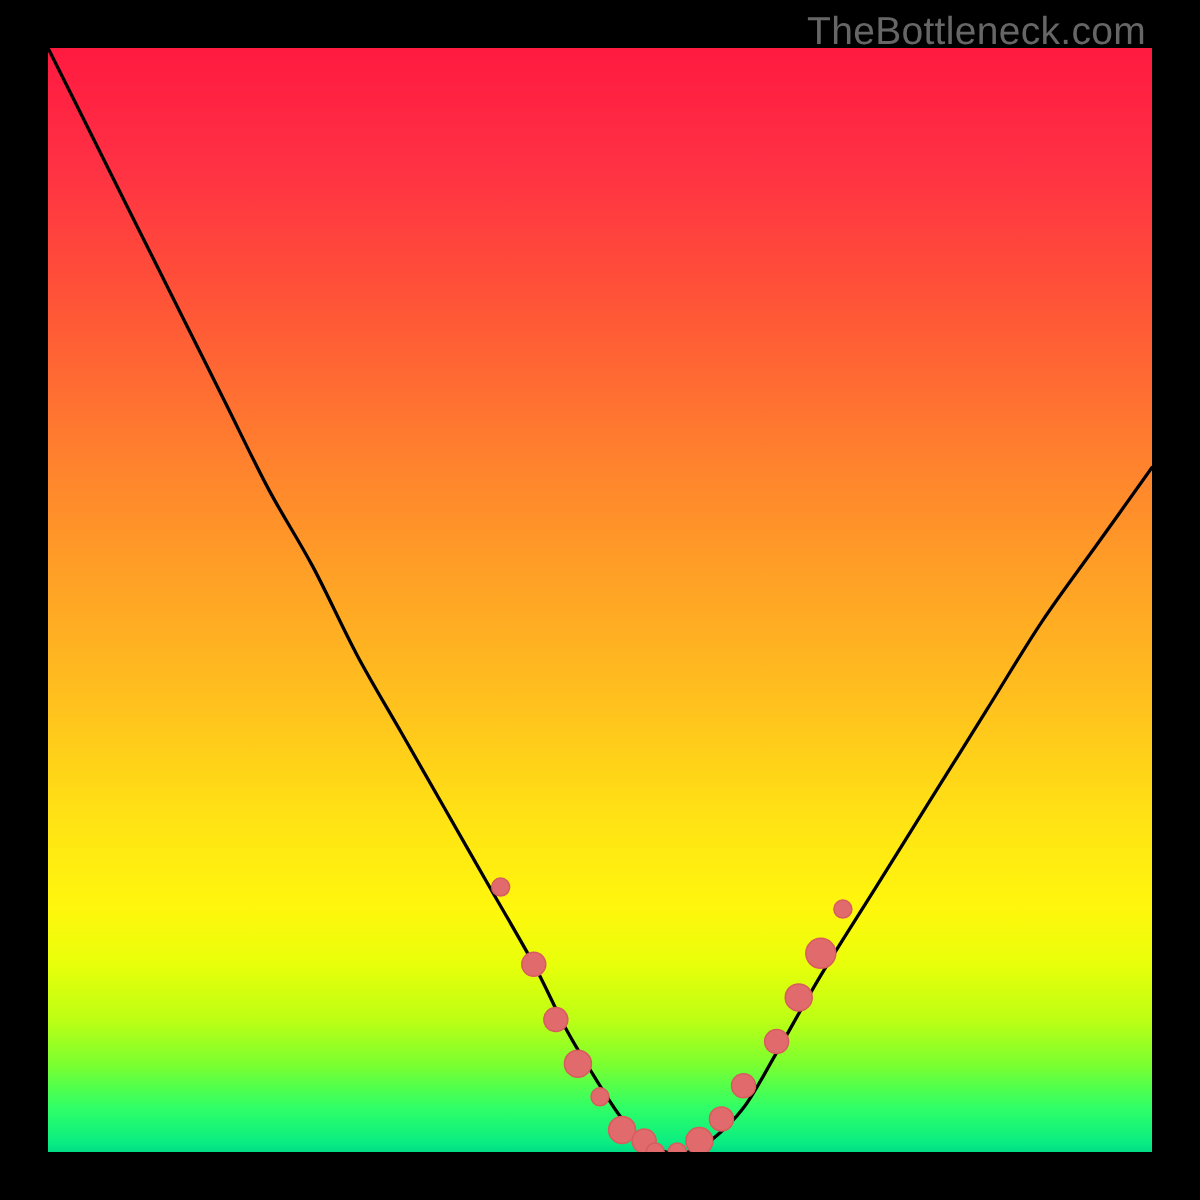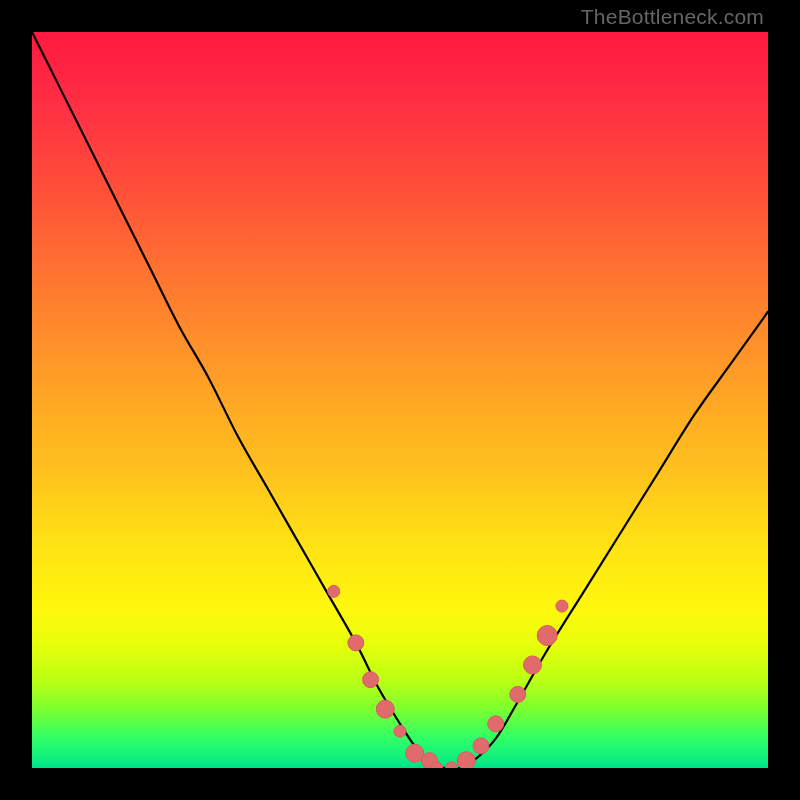--- a/index.html
+++ b/index.html
@@ -42,21 +42,21 @@
       #7cff2f 92%,
       #2fff67 96%,
       #00e88a 100%
     );
   }
   .attribution {
     position: absolute;
     top: 5px;
     right: 36px;
     color: #666;
-    font-size: 21px;
+    font-size: 26px;
     font-weight: 500;
     letter-spacing: 0.2px;
   }
   svg.curve {
     position: absolute;
     top: 0;
     left: 0;
     width: 736px;
     height: 736px;
   }

